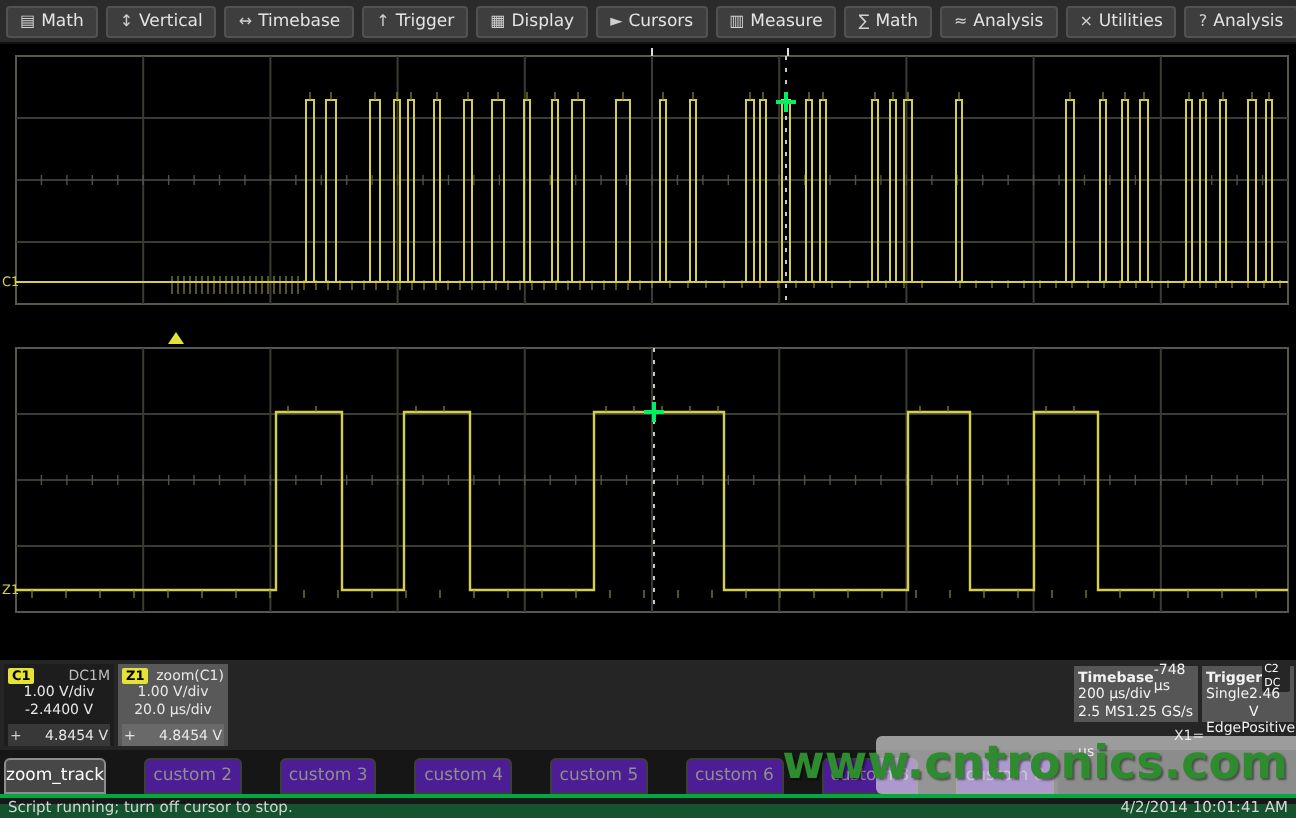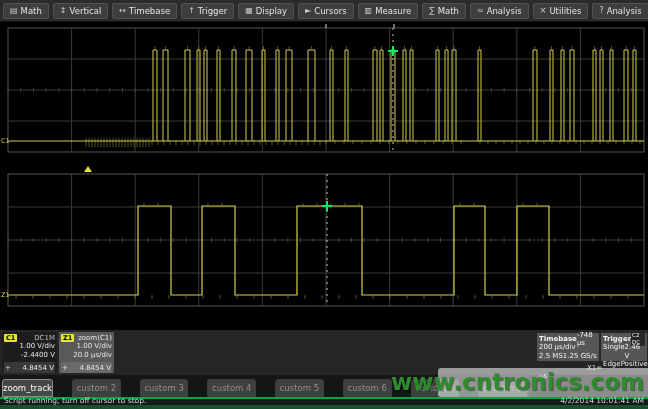--- a/index.html
+++ b/index.html
@@ -16,47 +16,47 @@
   .autoset{color:#d8d8d8;font-size:8.5px;margin-right:8px;}
 
   
   .scope{position:absolute;left:0;top:22px;width:648px;height:308px;background:#000;}
 
   
   .descbar{position:absolute;left:0;top:330px;width:648px;height:45px;background:#252525;font-size:7px;}
   .chbox{position:absolute;top:2px;width:55px;height:41px;display:flex;flex-direction:column;padding:1px 2px 0 2px;color:#e8e8e8;}
   .chbox .hdr{display:flex;align-items:center;justify-content:space-between;height:9px;}
   .badge{background:#e6e337;color:#000;font-weight:bold;font-size:6.5px;padding:0 2px;border-radius:1px;line-height:8px;}
-  .chbox .r{text-align:right;line-height:8.5px;}
+  .chbox .r{text-align:center;line-height:8.5px;}
   .readout{margin-top:auto;display:flex;align-items:center;justify-content:space-between;height:11px;padding:0 1px;}
   .c1box{left:2px;background:#1d1d1d;}
   .c1box .readout{background:#383838;}
   .z1box{left:59px;background:#595959;}
   .z1box .readout{background:#696969;}
   .tbox{position:absolute;top:3px;background:#565656;color:#f2f2f2;padding:1px 2px;height:28px;}
   .tbox .hdr{display:flex;justify-content:space-between;align-items:center;font-size:7px;height:9px;}
   .tbox .hdr b{font-size:7px;}
   .tbox .row{display:flex;justify-content:flex-start;line-height:8.5px;}
   .tb{left:537px;width:62px;}
   .tg{left:601px;width:46px;}
   .chip{background:#262626;color:#fff;font-size:5.5px;padding:0 1px;border-radius:1px;line-height:7px;}
   .x1row{position:absolute;left:539px;top:34px;color:#dcdcdc;font-size:7px;}
   .x1row span{margin-right:6px;margin-left:48px;}
 
   
   .tabs{position:absolute;left:0;top:375px;width:529px;height:22px;background:#161616;
         display:flex;align-items:flex-end;padding:2px 2px 0 2px;gap:19px;}
-  .tab{flex:1;height:18px;background:#404040;border:1px solid #3d3d3d;border-radius:3px 3px 0 0;
+  .tab{flex:1;height:18px;background:#4c1d95;border:1px solid #3d3d3d;border-radius:3px 3px 0 0;
        color:#8f8f8f;font-size:8.5px;display:flex;align-items:center;justify-content:center;}
   .tab.active{background:#474747;border-color:#8d8d8d;color:#fff;}
 
   
   .statusbar{position:absolute;left:0;top:397px;width:648px;height:12px;background:#181818;
-             border-top:2px solid #00a844;border-bottom:4px solid #14532d;
-             display:flex;align-items:flex-end;justify-content:space-between;padding:0 4px;
+             border-top:2px solid #00a844;border-bottom:7px solid #14532d;
+             display:flex;align-items:flex-start;justify-content:space-between;padding:0 4px;
              color:#d6d6d6;font-size:7.5px;}
 
   
   .wm-box{position:absolute;left:438px;top:368px;width:210px;height:29px;
           background:rgba(255,255,255,0.55);border-radius:3px 0 0 3px;}
   .wm-text{position:absolute;right:4px;top:369px;font-size:23px;font-weight:bold;letter-spacing:0px;
            text-shadow:1px 1px 1px rgba(0,0,0,0.45);white-space:nowrap;margin-left:32px;}
 </style>
 </head>
 <body>

